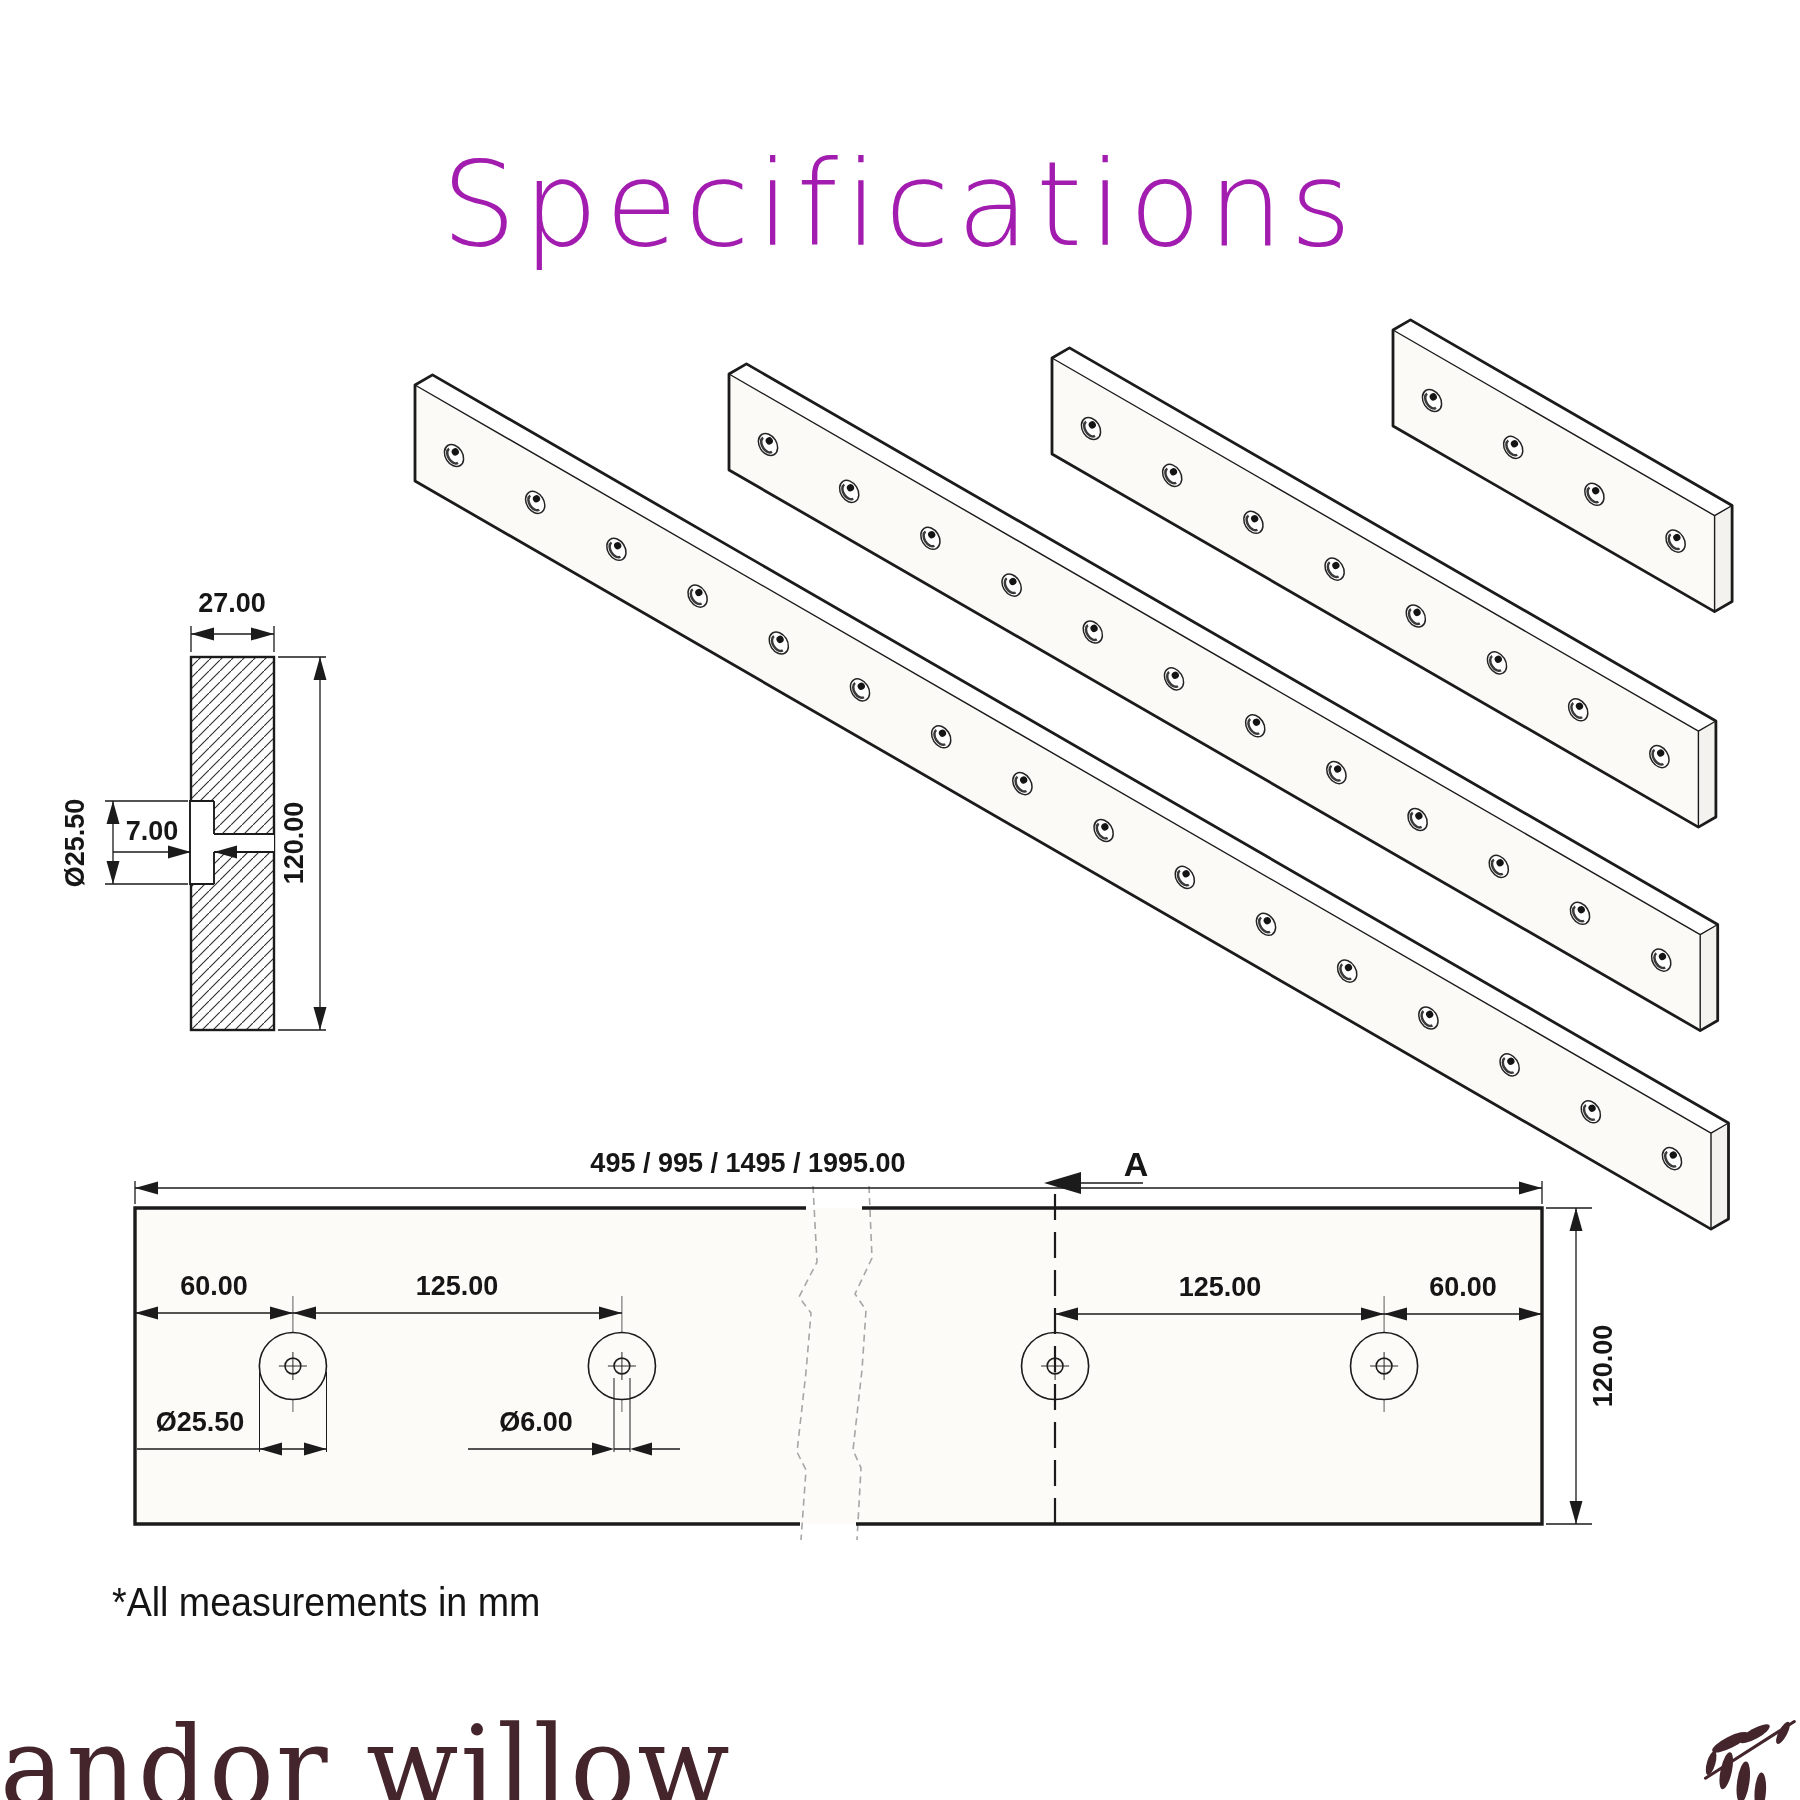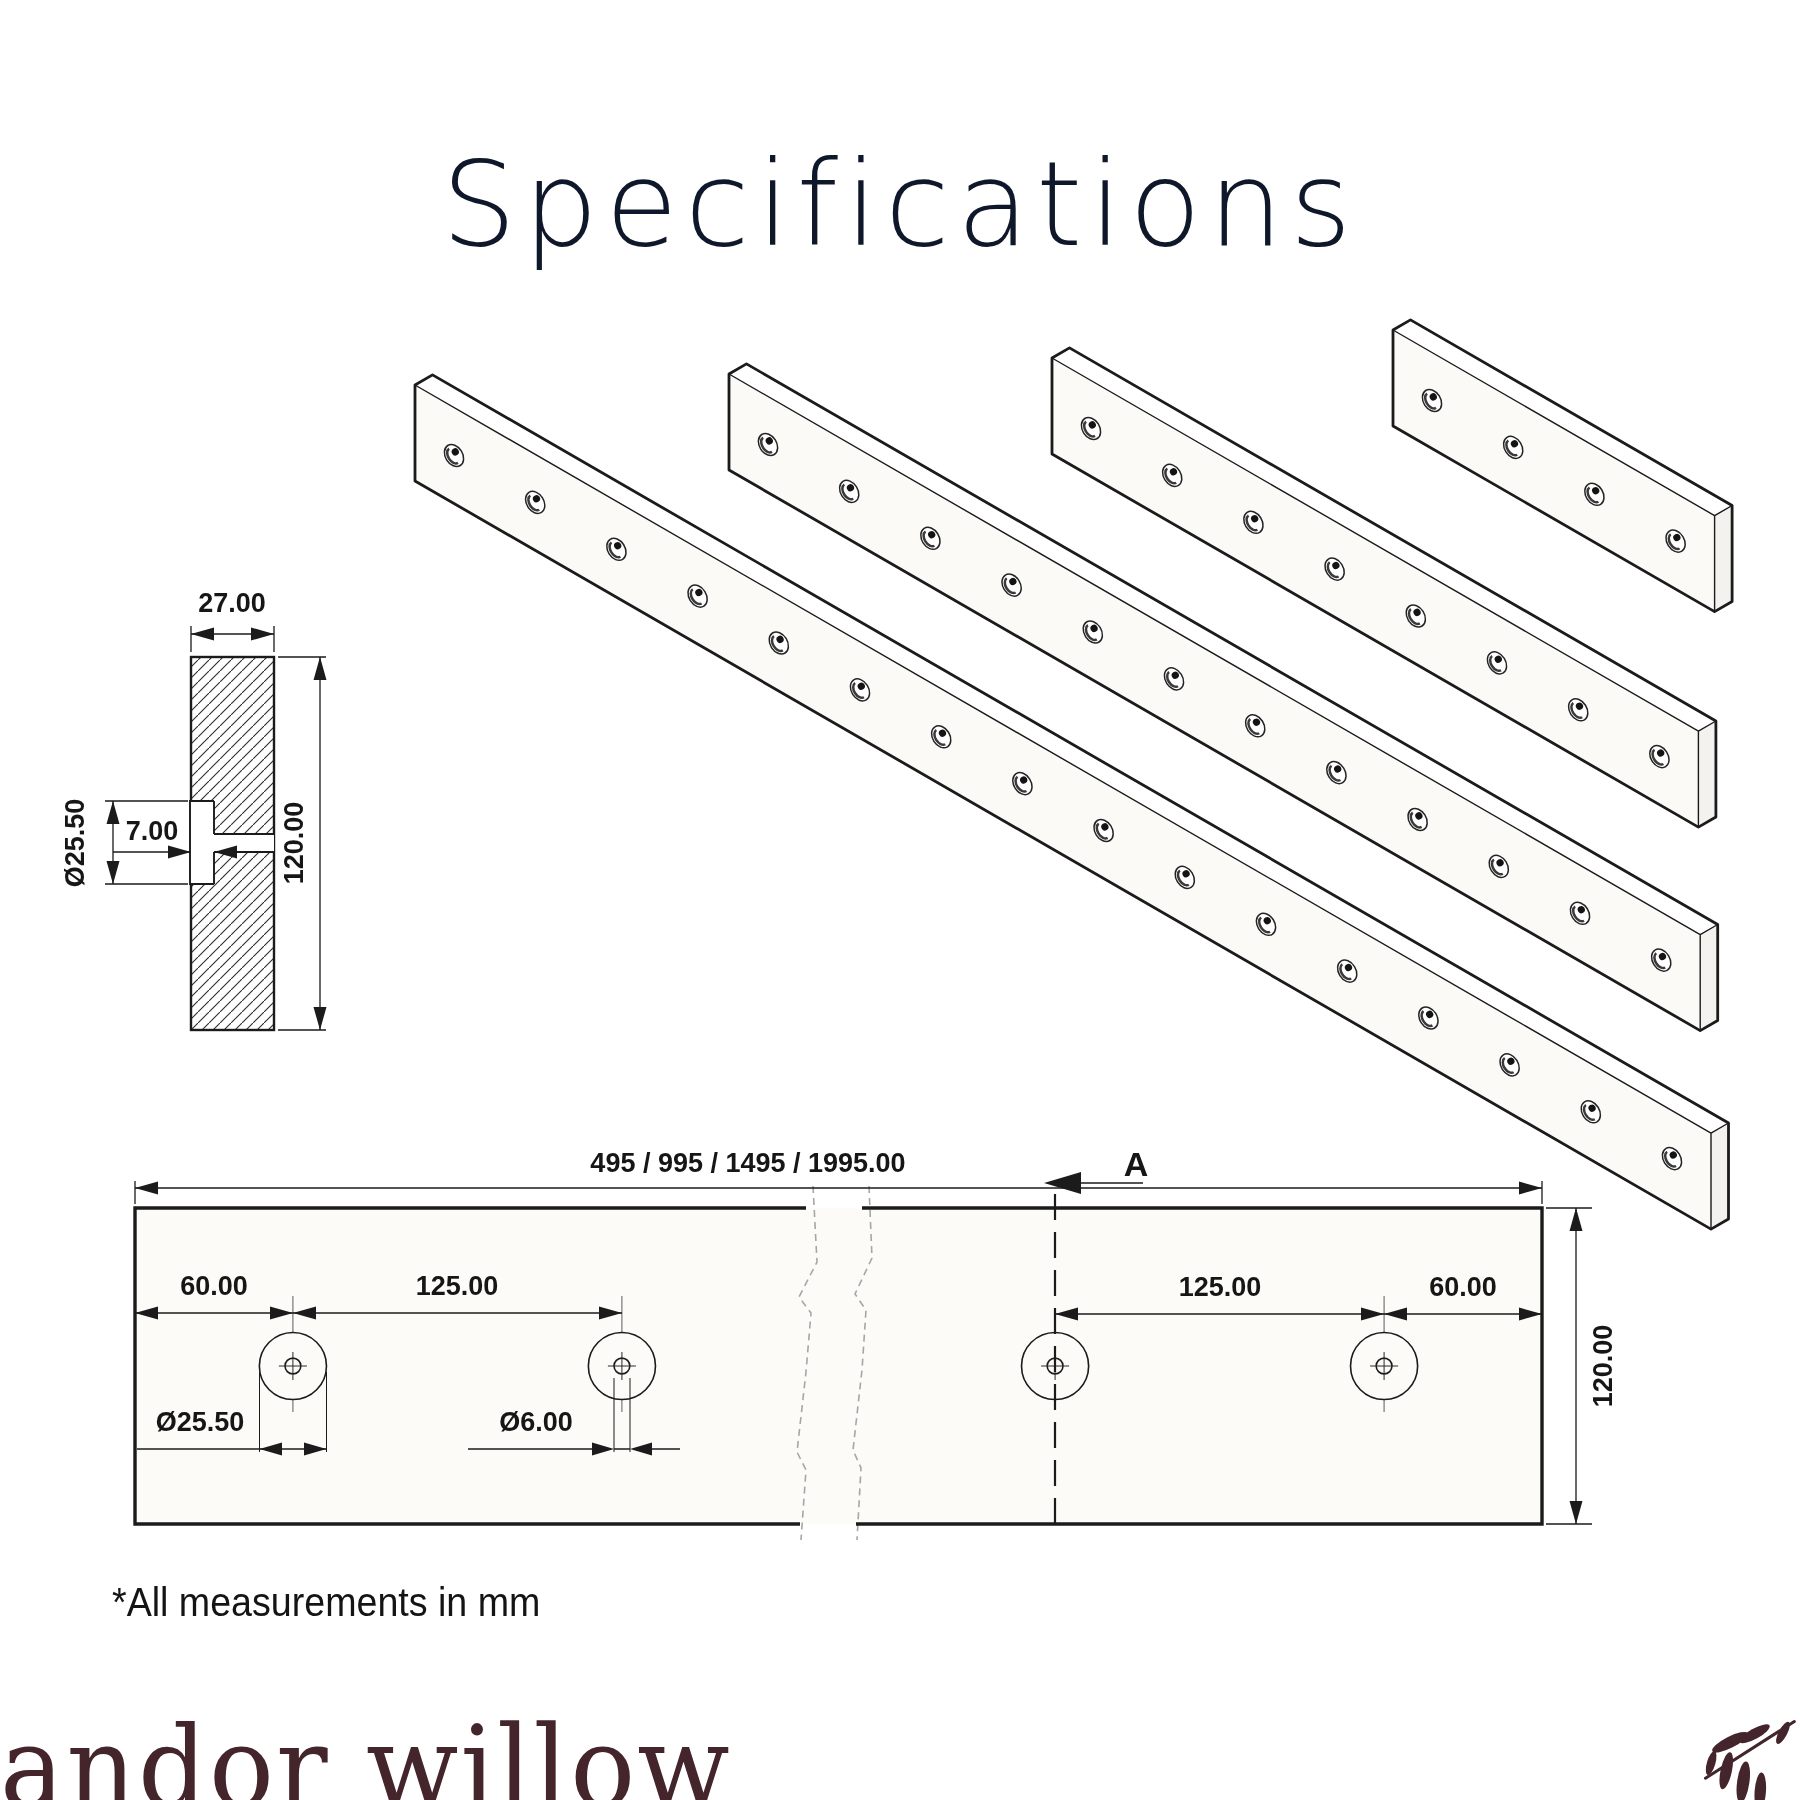--- a/index.html
+++ b/index.html
@@ -1,21 +1,21 @@
 <!DOCTYPE html>
 <html><head>
 <meta charset="utf-8">
 <style>
   html,body{margin:0;padding:0;background:#ffffff;}
   body{width:1800px;height:1800px;position:relative;font-family:"Liberation Sans",sans-serif;overflow:hidden;}
   .canvas{position:absolute;inset:0;background:#ffffff;}
   .page-title{
     position:absolute;left:0;right:0;top:58px;text-align:center;
     font-family:"DejaVu Sans",sans-serif;font-weight:200;
-    font-size:118px;letter-spacing:7px;color:#0f172a;line-height:1.15;
+    font-size:118px;letter-spacing:7px;color:#a21caf;line-height:1.15;
   }
   .drawing-svg{position:absolute;left:0;top:0;}
   .note{
     position:absolute;left:112px;top:1580px;
     font-family:"Liberation Sans",sans-serif;font-size:40px;color:#141414;
     transform:scaleX(.94);transform-origin:left center;letter-spacing:0px;
   }
   .logo{
     position:absolute;left:0;right:0;top:1688px;height:160px;
     display:flex;align-items:center;justify-content:space-between;gap:28px;

